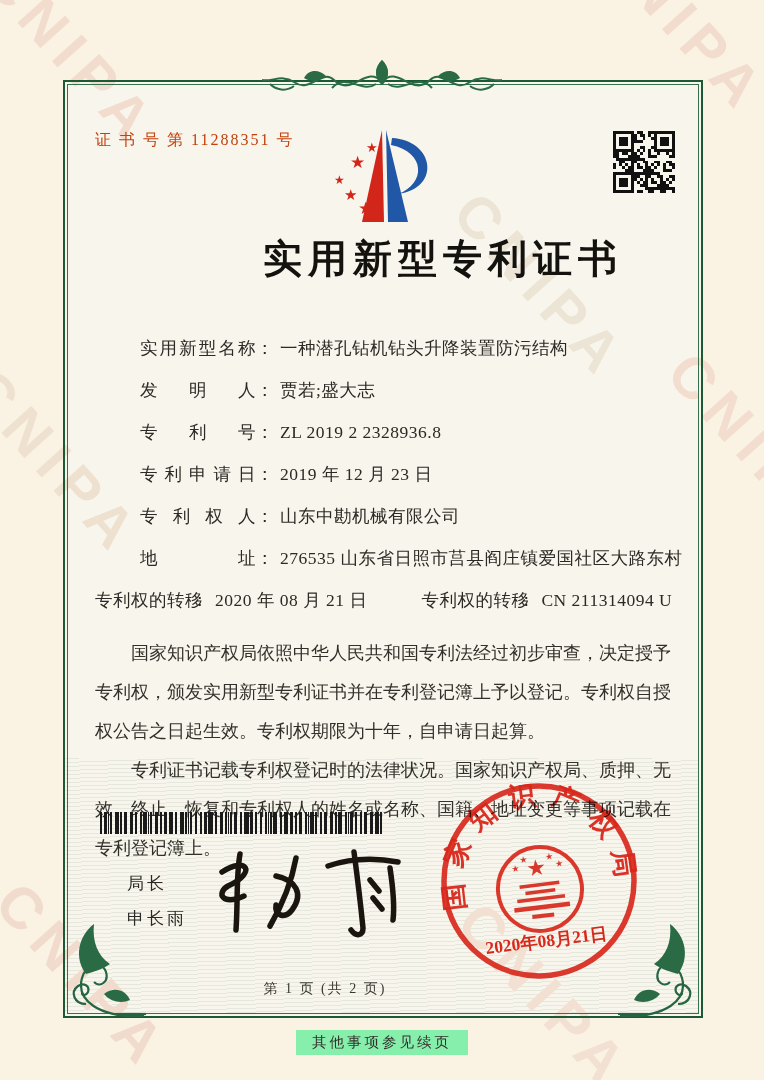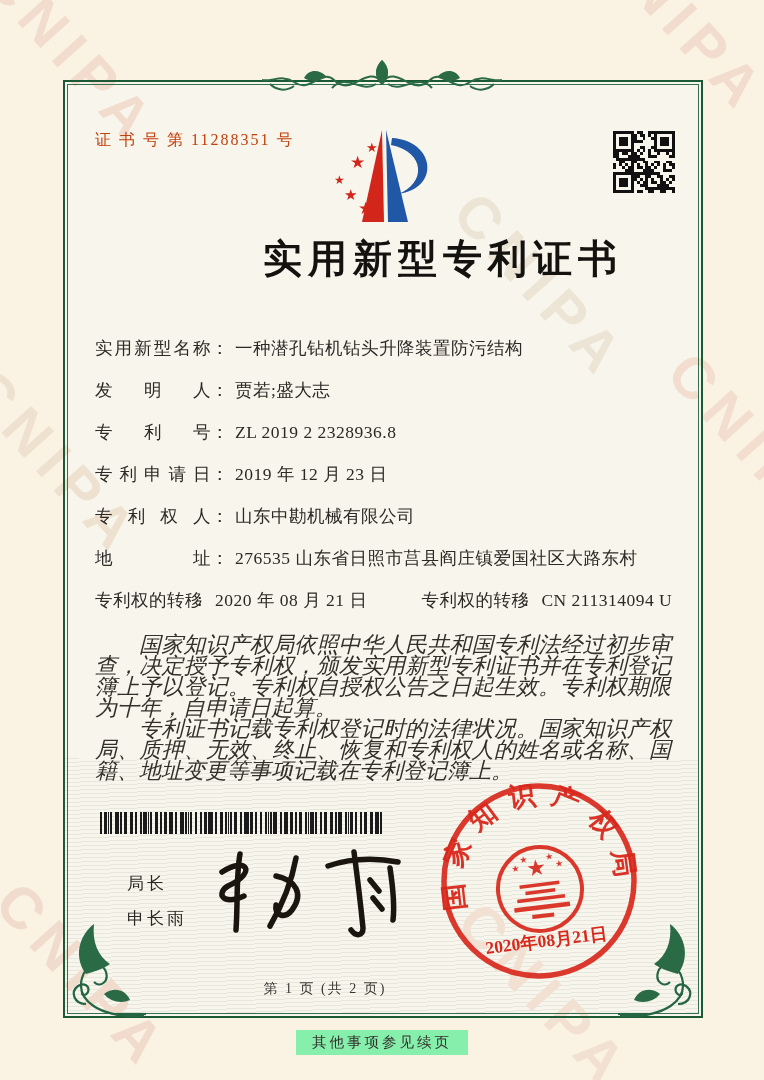--- a/index.html
+++ b/index.html
@@ -24,27 +24,27 @@
   .orn{position:absolute;z-index:2;pointer-events:none;}
   
   .content{position:absolute;inset:0;z-index:3;}
   .cert-no{position:absolute;left:95px;top:130px;font-size:16px;letter-spacing:2px;color:#c2410c;}
   .logo{position:absolute;left:322px;top:126px;}
   .qr{position:absolute;left:613px;top:131px;}
   .title{position:absolute;left:63px;top:232px;width:760px;text-align:center;
     font-size:39px;font-weight:bold;letter-spacing:6px;color:#14120f;}
   .fields{position:absolute;left:95px;top:336px;width:575px;}
   .frow{height:24px;margin-bottom:18px;font-size:17.5px;letter-spacing:0.5px;white-space:nowrap;}
-  .flabel{display:inline-block;width:116px;text-align:justify;text-align-last:justify;vertical-align:top;}
+  .flabel{display:inline-block;width:116px;text-align:justify;text-align-last:justify;vertical-align:top;margin-left:45px;}
   .fvalue{margin-left:6px;}
   .grant-row{display:flex;gap:54px;}
   .grant-pair{white-space:nowrap;}
   .glabel{display:inline-block;width:96px;text-align:justify;text-align-last:justify;}
-  .paras{position:absolute;left:95px;top:634px;width:576px;font-size:22px;line-height:21px;
-    text-align:justify;color:#33302b;font-style:italic;}
+  .paras{position:absolute;left:95px;top:634px;width:576px;font-size:18px;line-height:39px;
+    text-align:justify;color:#33302b;}
   .paras p{margin:0;text-indent:2em;}
   .barcode{position:absolute;left:100px;top:812px;width:282px;height:22px;
     background:
       repeating-linear-gradient(90deg,#1a1a1a 0 2px,rgba(0,0,0,0) 2px 5px),
       repeating-linear-gradient(90deg,#1a1a1a 0 1px,rgba(0,0,0,0) 1px 8px),
       repeating-linear-gradient(90deg,rgba(0,0,0,0) 0 4px,#1a1a1a 4px 6px,rgba(0,0,0,0) 6px 13px);}
   .director{position:absolute;left:107px;top:872px;font-size:17px;letter-spacing:3px;color:#2b2925;margin-left:20px;}
   .director div{margin-bottom:12px;}
   .signature{position:absolute;left:212px;top:842px;}
   .seal{position:absolute;left:436px;top:778px;width:206px;height:206px;transform:rotate(-7deg);

